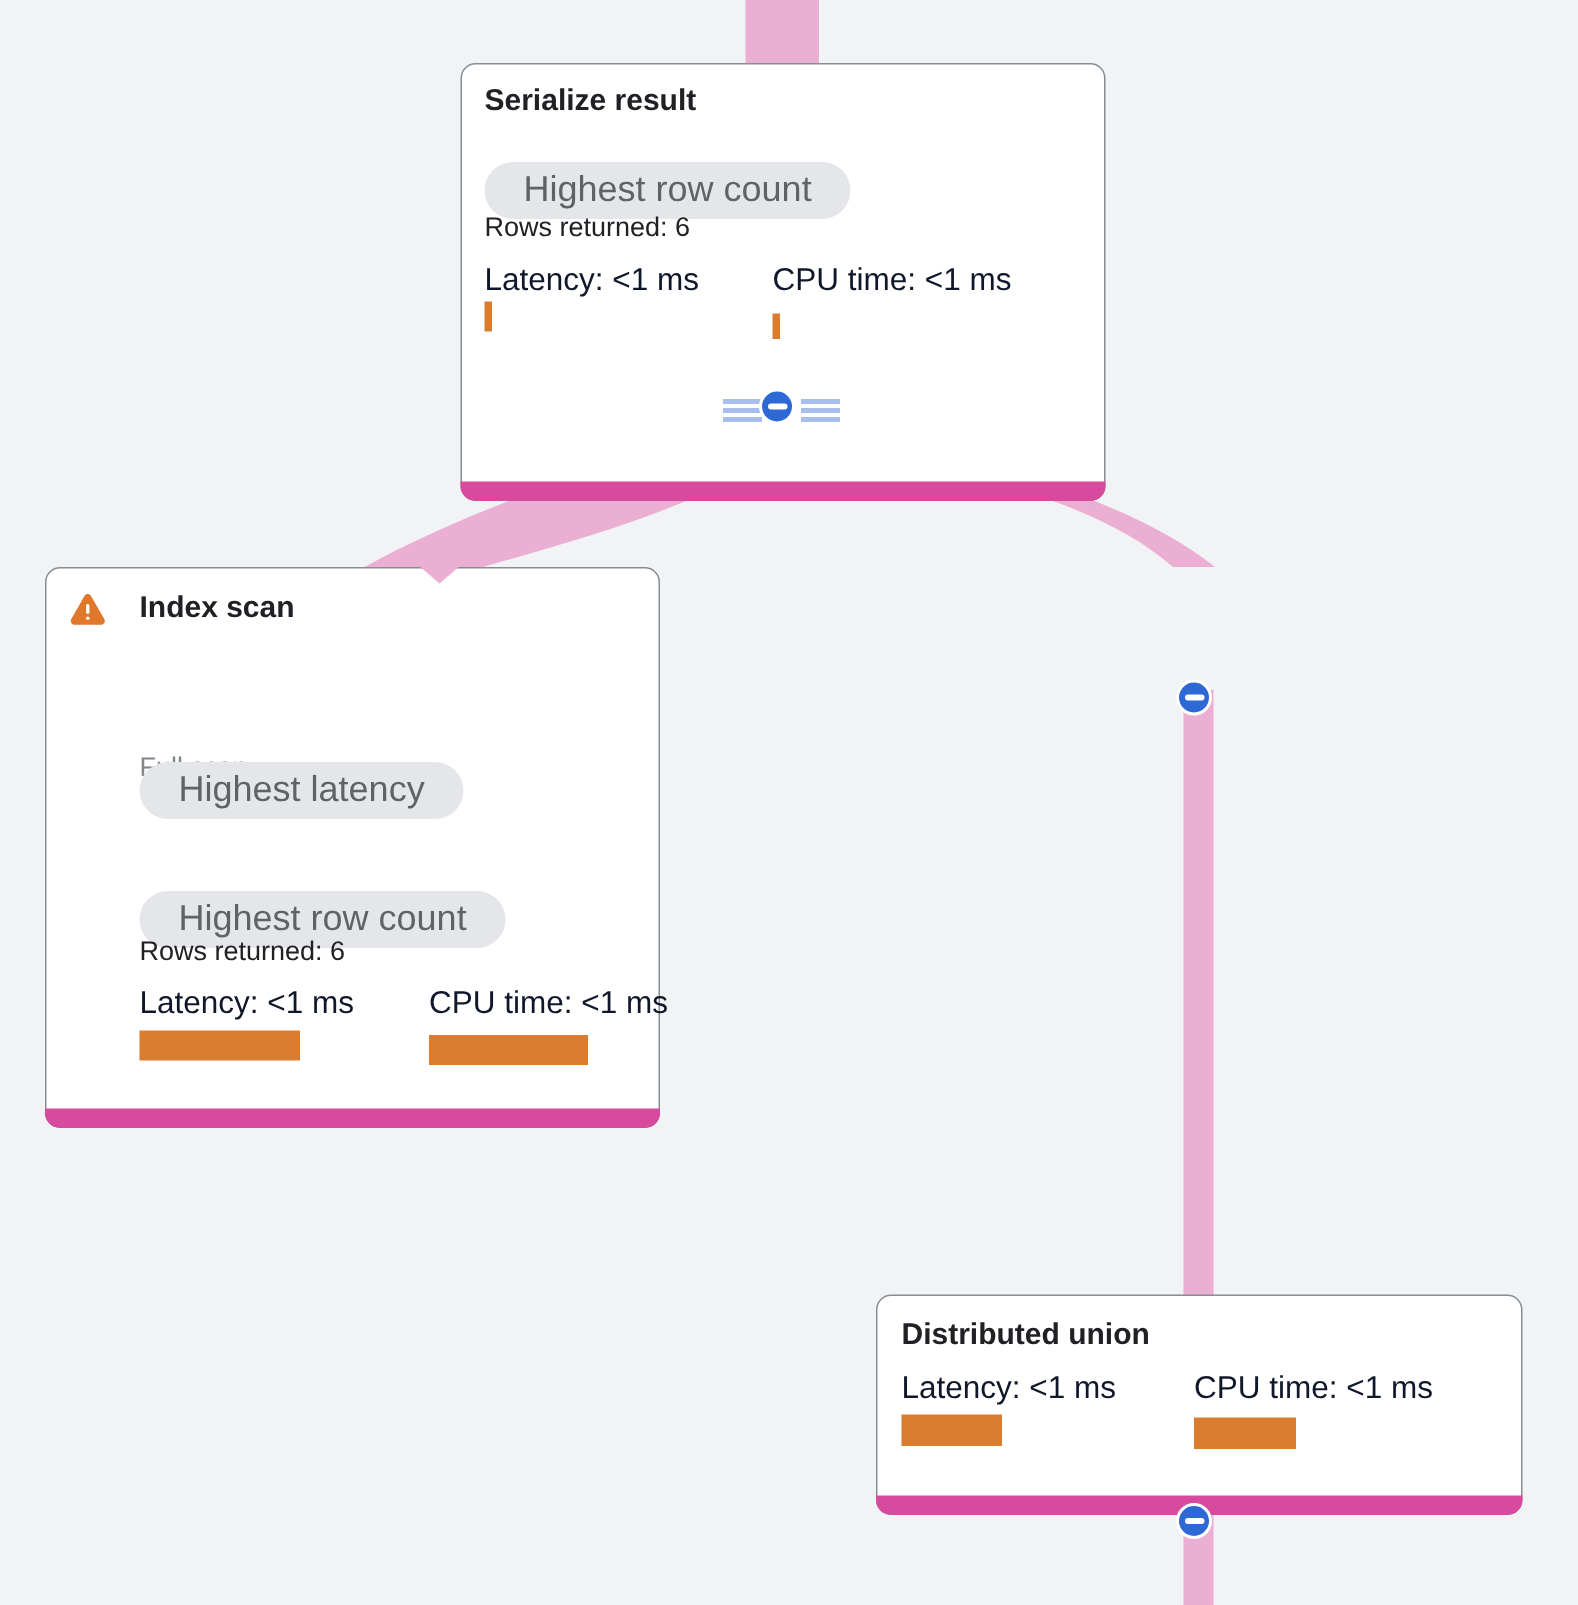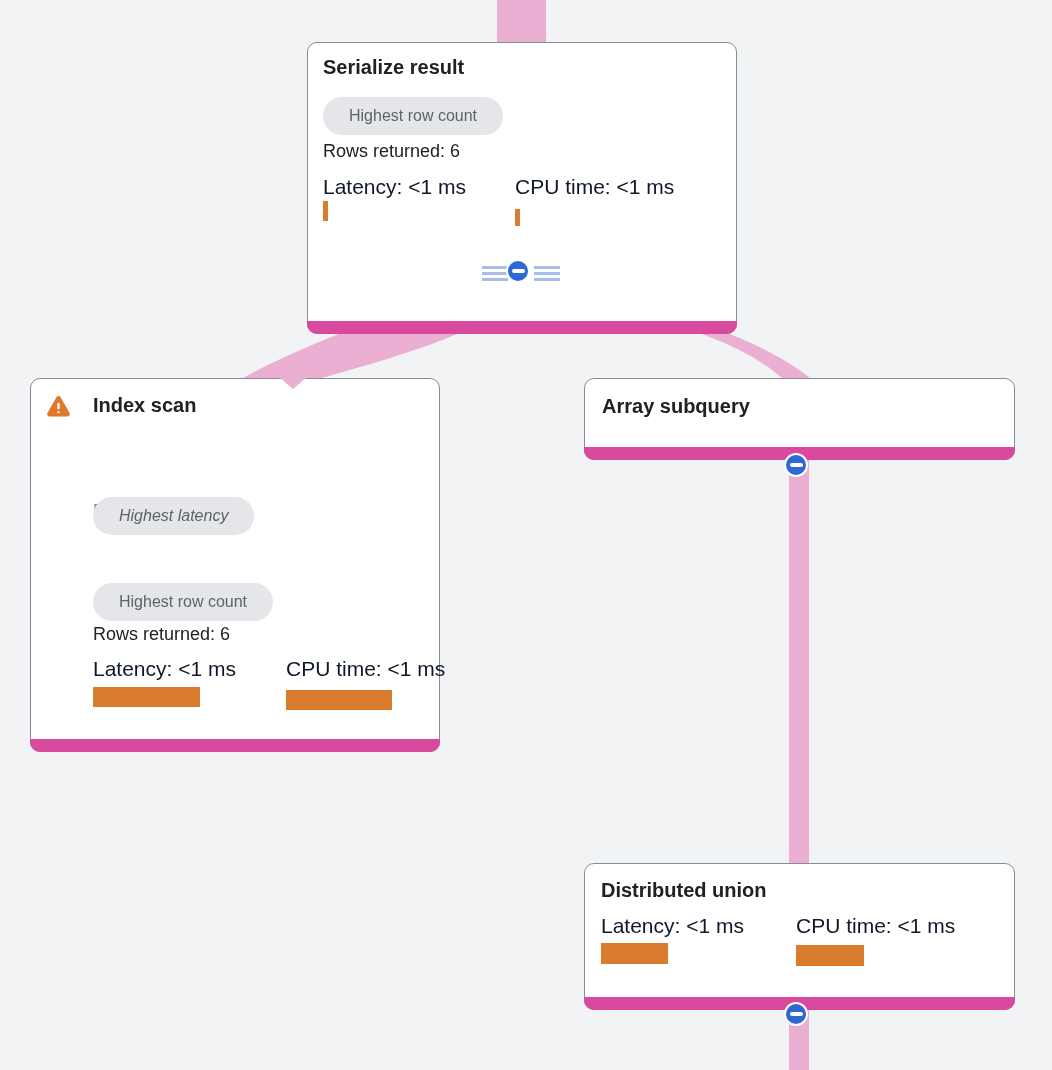--- a/index.html
+++ b/index.html
@@ -41,21 +41,21 @@
     position: absolute;
     font-size: 18px; color: #202124;
     line-height: 24px; white-space: nowrap;
   }
   .muted { color: #80868b; }
   .badge {
     position: absolute;
     display: inline-flex; align-items: center;
     height: 38px; padding: 0 26px;
     background: #e4e6e9; border-radius: 19px;
-    font-size: 16px; color: #5f6368; white-space: nowrap;
+    font-size: 24px; color: #5f6368; white-space: nowrap; margin-top: 11px;
   }
   .stat-label {
     position: absolute;
     font-size: 21px; color: #0f172a; line-height: 24px; white-space: nowrap;
   }
   .stat-bar {
     position: absolute;
     background: #d97c2e;
   }
   .warning {
@@ -126,34 +126,30 @@
   </svg>
 
   <div class="node" style="left:30px; top:378px; width:410px; height:374px;">
     <svg class="warning" viewBox="0 0 24 22">
       <path fill="#e0772a" d="M2.6 21.5h18.8c1.9 0 3.1-2.1 2.2-3.8L14.2 1.3c-1-1.7-3.4-1.7-4.4 0L.4 17.7c-.9 1.7.3 3.8 2.2 3.8z"></path>
       <rect x="10.8" y="7" width="2.4" height="7" rx="1.2" fill="#ffffff"></rect>
       <rect x="10.8" y="15.8" width="2.4" height="2.4" rx="1.2" fill="#ffffff"></rect>
     </svg>
     <div class="node-title" style="left:62px; top:13px;">Index scan</div>
     <div class="node-sub muted" style="left:62px; top:84px;margin-top:36px;">Full scan</div>
-    <div class="badge" style="left:62px; top:118px;font-style:italic;">Highest latency</div>
+    <div class="badge" style="left:62px; top:118px;">Highest latency</div>
     <div class="badge" style="left:62px; top:204px;">Highest row count</div>
     <div class="node-sub" style="left:62px; top:243px;">Rows returned: 6</div>
     <div class="stat-label" style="left:62px; top:278px;">Latency: &lt;1 ms</div>
     <div class="stat-label" style="left:255px; top:278px;">CPU time: &lt;1 ms</div>
     <div class="stat-bar" style="left: 62px; top: 308px; height: 20px; width: 107px;"></div>
     <div class="stat-bar" style="left: 255px; top: 311px; height: 20px; width: 106px;"></div>
     <div class="accent-bar"></div>
   </div>
 
-  <div class="node" style="left:584px; top:378px; width:431px; height:82px;">
-    <div class="node-title" style="left:17px; top:14px;">Array subquery</div>
-    <div class="accent-bar"></div>
-  </div>
   <button class="collapse-btn" style="left:784px; top:453px;">
     <span class="minus"></span>
   </button>
 
   <div class="node" style="left:584px; top:863px; width:431px; height:147px;">
     <div class="node-title" style="left:16px; top:13px;">Distributed union</div>
     <div class="stat-label" style="left:16px; top:50px;">Latency: &lt;1 ms</div>
     <div class="stat-label" style="left:211px; top:50px;">CPU time: &lt;1 ms</div>
     <div class="stat-bar" style="left: 16px; top: 79px; height: 21px; width: 67px;"></div>
     <div class="stat-bar" style="left: 211px; top: 81px; height: 21px; width: 68px;"></div>

